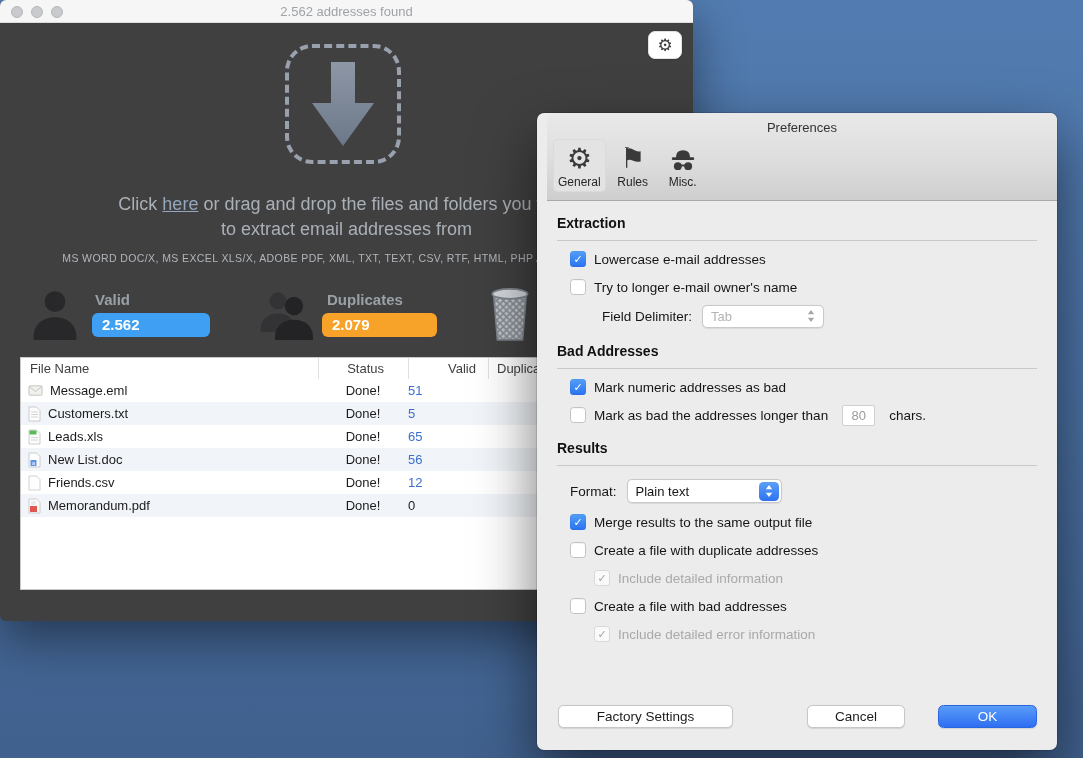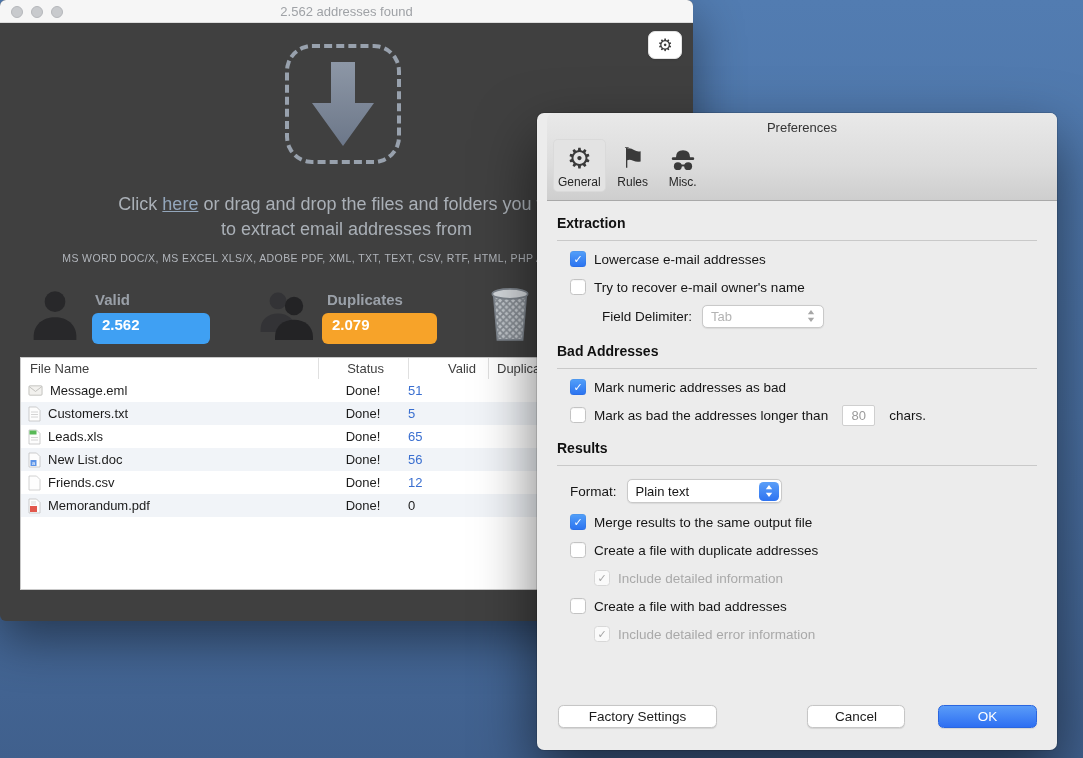--- a/index.html
+++ b/index.html
@@ -51,21 +51,21 @@
 
   .stat-icon { position:absolute; top:285px; }
   .person-svg { display:block; }
   .valid-icon { left:28px; }
   .dup-icon { left:256px; width:60px; height:58px; }
   .dup-icon svg { position:absolute; }
   .dup-back { left:0; top:2px; }
   .dup-front { left:14px; top:6px; }
   .stat-label { position:absolute; top:291px; font-size:15px; font-weight:bold; color:#9aa0a8; }
   .valid-label { left:95px; } .dup-label { left:327px; }
-  .badge { position:absolute; top:313px; height:31px; border-radius:6px;
+  .badge { position:absolute; top:313px; height:24px; border-radius:6px;
            color:#fff; font-size:15px; font-weight:bold; line-height:24px;
            padding-left:10px; }
   .valid-badge { left:92px; width:118px; background:#3fa0f3; }
   .dup-badge { left:322px; width:115px; background:#f7a329; }
   .trash { position:absolute; left:487px; top:284px; }
 
   
   .files-table {
     position:absolute; left:20px; top:357px; width:653px; height:233px;
     background:#fff; border:1px solid #c9c9c9; font-size:13px; color:#1c1c1c;
@@ -141,21 +141,21 @@
   .fmt-row { display:flex; align-items:center; gap:10px; margin:12px 0 2px 13px; height:26px; }
   .fmt-popup { width:155px; height:24px; }
   .sect-gap { margin-top:15px; }
 
   .footer { position:absolute; left:21px; right:20px; bottom:22px; height:23px; }
   .btn {
     position:absolute; top:0; height:23px; border-radius:5.5px;
     background:#fff; border:1px solid #c6c6c6; box-shadow:0 .5px 1px rgba(0,0,0,.1);
     font-size:13.5px; color:#1b1b1b; text-align:center; line-height:21px; cursor:default;
   }
-  .btn-factory { left:0; width:159px; }
+  .btn-factory { left:0; width:175px; }
   .btn-cancel { right:132px; width:98px; }
   .btn-ok { right:0; width:99px; background:linear-gradient(#5a9cf8,#2e6ff2);
             border:1px solid #2a66e0; color:#fff; }
 </style>
 </head>
 <body>
 
 <div class="window win-main">
   <div class="main-titlebar">
     <span class="tl c"></span>
@@ -339,21 +339,21 @@
 
     <div class="section-h">Extraction</div>
     <div class="divider"></div>
 
     <div class="cb-row">
       <span class="cb on">✓</span>
       <span class="lbl">Lowercase e-mail addresses</span>
     </div>
     <div class="cb-row">
       <span class="cb off"></span>
-      <span class="lbl">Try to recover e-mail owner's name</span>
+      <span class="lbl">Try to longer e-mail owner's name</span>
     </div>
     <div class="fd-row">
       <span class="lbl">Field Delimiter:</span>
       <div class="popup disabled fd-popup">
         <span class="val">Tab</span>
         <span class="stepper">
           <svg width="8" height="12">
               <path d="M4 0 L7.2 4.3 H0.8 Z" fill="#a6a6a6"></path>
               <path d="M4 12 L7.2 7.7 H0.8 Z" fill="#a6a6a6"></path>
             </svg>

